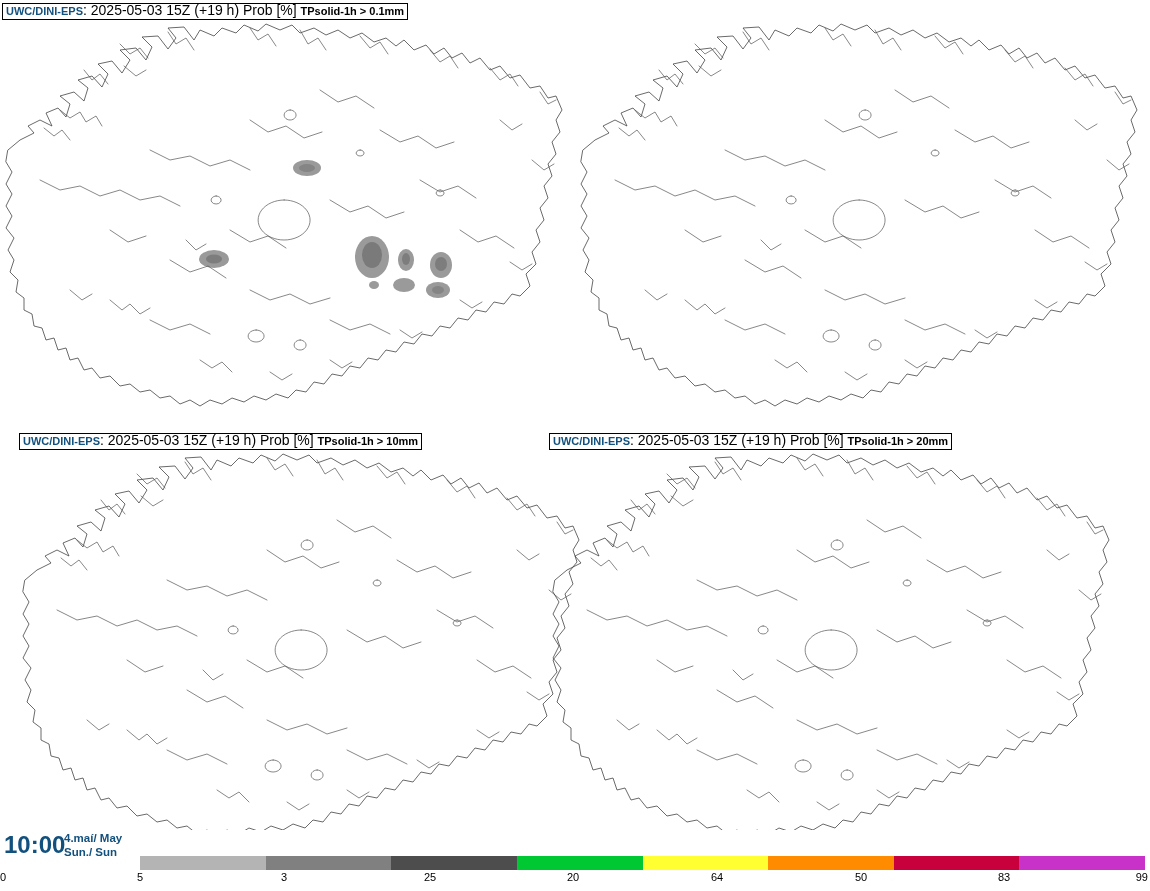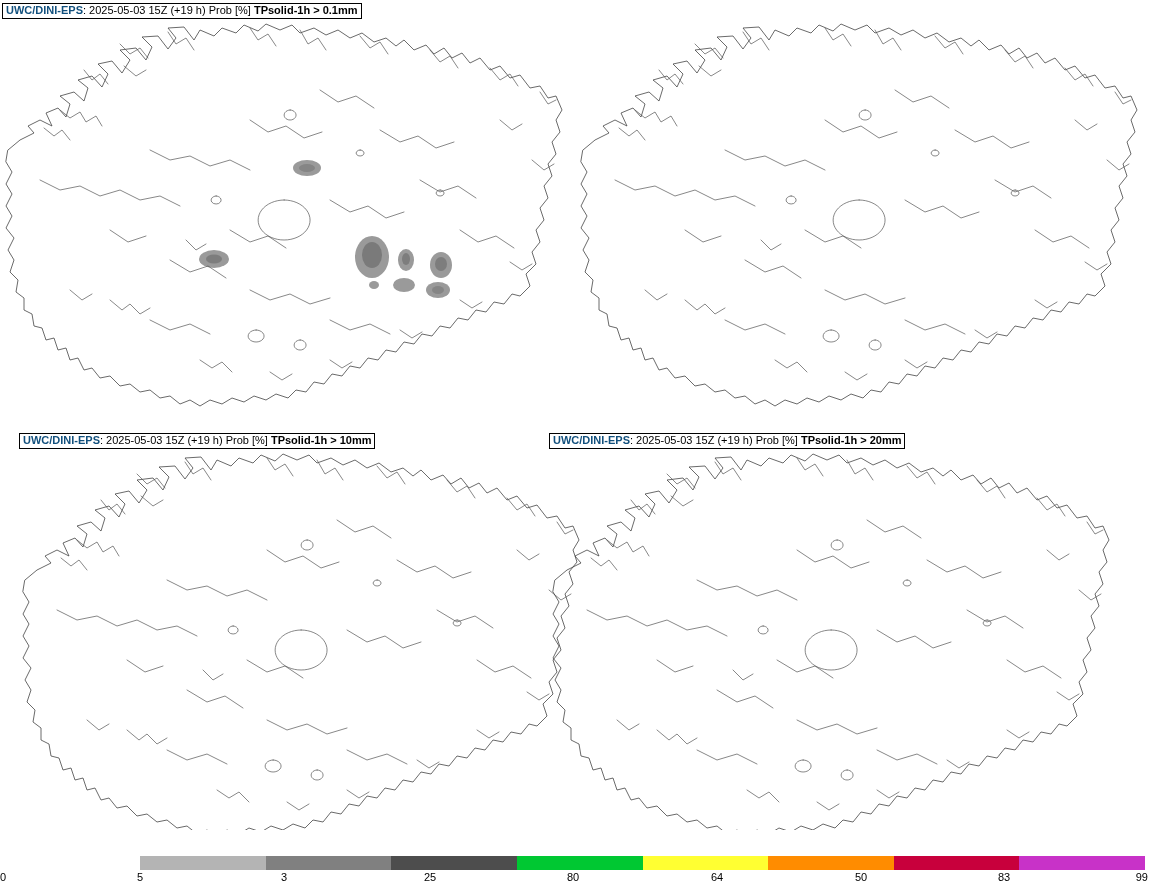--- a/index.html
+++ b/index.html
@@ -13,21 +13,21 @@
   .p2{left:17px;top:430px;}
   .p3{left:547px;top:430px;}
 
   .title{
     position:absolute;left:2px;top:3px;z-index:5;
     background:#ffffff;border:1px solid #000000;
     padding:0 3px 1px 3px;white-space:nowrap;
     font-size:11px;line-height:13px;color:#000;
   }
   .title .model{color:#12507d;font-weight:bold;font-size:11px;}
-  .title .run{color:#000;font-size:11px;}
+  .title .run{color:#000;font-size:14px;}
   .title .param{color:#000;font-weight:bold;font-size:11px;}
 
   .mapwrap{position:absolute;left:0;top:0;width:575px;height:430px;}
   .mapwrap svg{display:block;width:575px;height:430px;}
 
   .footer{position:absolute;left:0;top:830px;width:1150px;height:61px;background:#ffffff;}
 
   .clock{position:absolute;left:4px;top:1px;width:130px;height:42px;}
   .clock .time{
     position:absolute;left:0;top:0;font-size:24px;font-weight:bold;color:#12507d;
@@ -285,35 +285,42 @@
       </svg>
     </div>
     <div class="title">
       <span class="model">UWC/DINI-EPS</span><span class="run">: 2025-05-03 15Z (+19 h) Prob [%] </span><span class="param">TPsolid-1h &gt; 20mm</span>
     </div>
   </div>
 
 </div>
 
 <div class="footer">
+  <div class="clock">
+    <div class="time">10:00</div>
+    <div class="date">
+      <div>4.maí/ May</div>
+      <div>Sun./ Sun</div>
+    </div>
+  </div>
 
   <div class="cbar" id="colorbar">
       <div style="background: rgb(180, 180, 180);"></div>
       <div style="background: rgb(128, 128, 128);"></div>
       <div style="background: rgb(77, 77, 77);"></div>
       <div style="background: rgb(0, 200, 50);"></div>
       <div style="background: rgb(255, 255, 50);"></div>
       <div style="background: rgb(255, 140, 0);"></div>
       <div style="background: rgb(200, 0, 60);"></div>
       <div style="background: rgb(200, 50, 200);"></div>
     </div>
   <div class="cticks" id="cticks">
       <span style="left: 0px;">0</span>
       <span style="left: 137px;">5</span>
       <span style="left: 281px;">3</span>
       <span style="left: 424px;">25</span>
-      <span style="left: 567px;">80</span>
+      <span style="left: 567px;">20</span>
       <span style="left: 711px;">64</span>
       <span style="left: 855px;">50</span>
       <span style="left: 998px;">83</span>
       <span style="left: auto; right: 2px; text-align: right;">99</span>
     </div>
 </div>
 
 </body></html>

